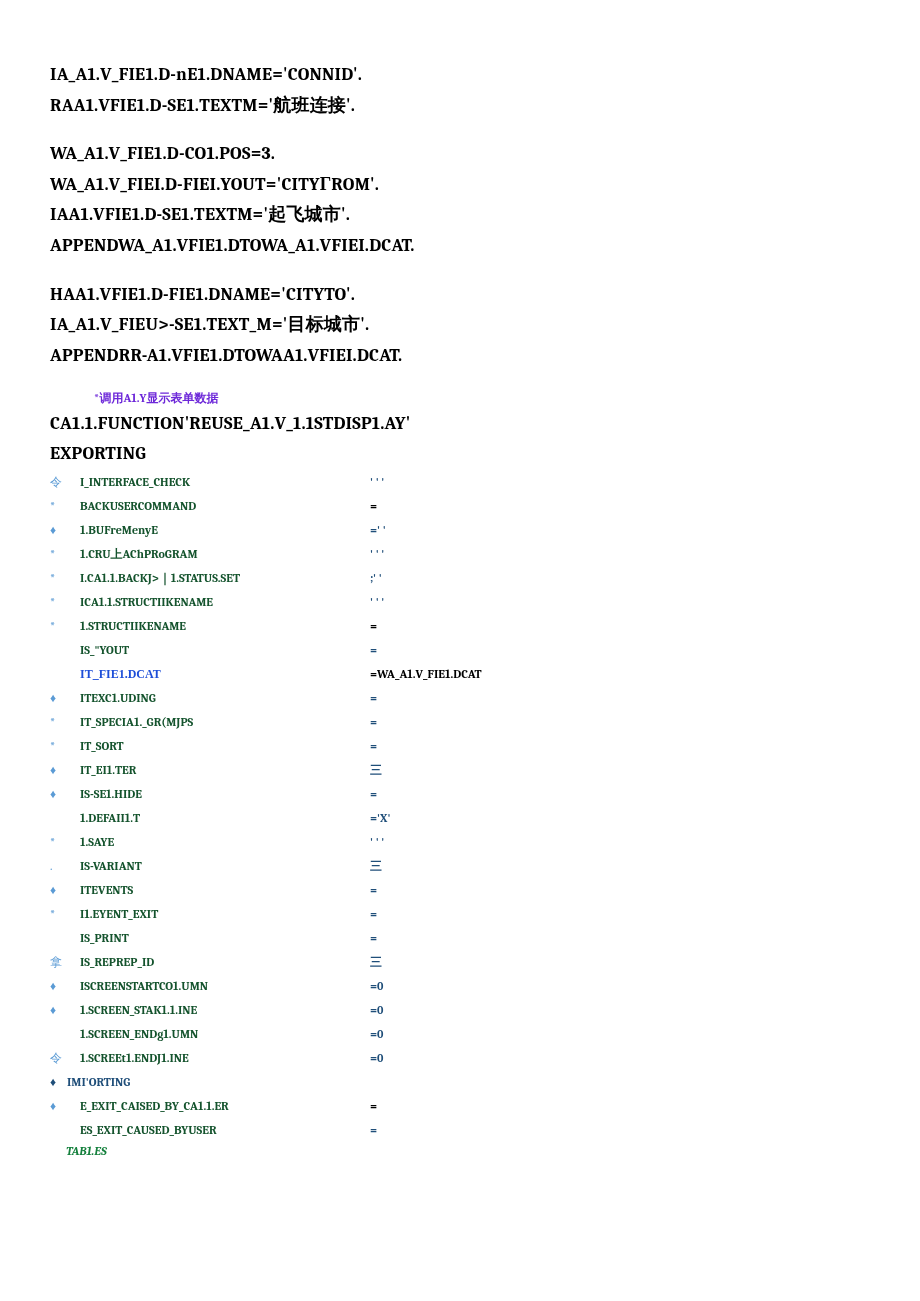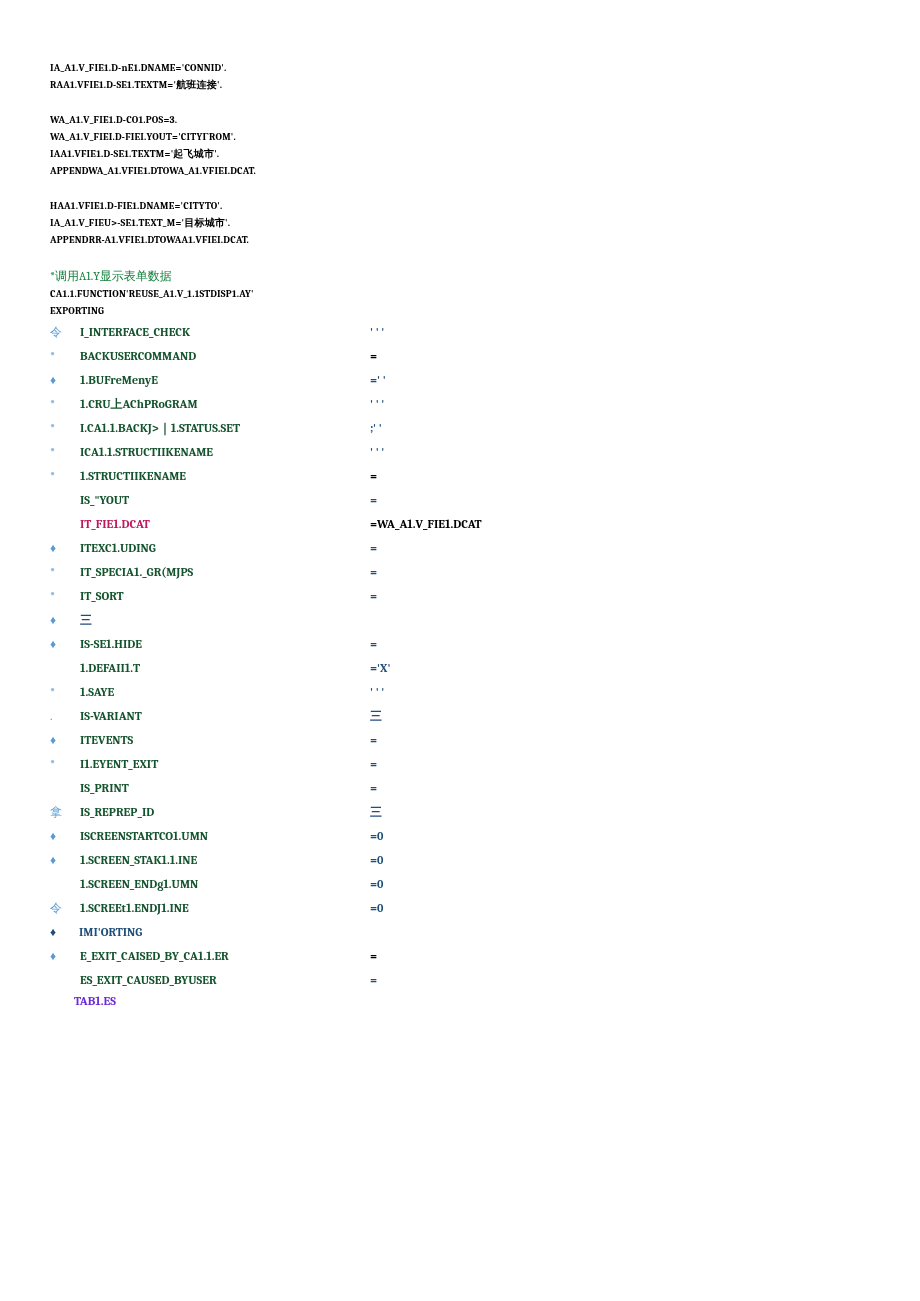--- a/index.html
+++ b/index.html
@@ -8,69 +8,72 @@
     line-height: 1.6;
     color: #000;
     background: #fff;
     margin: 0;
     padding: 60px 50px;
     width: 820px;
   }
   .code-block {
     font-weight: bold;
     letter-spacing: 0.2px;
-    font-size: 10px;
+    font-size: 18px;
     line-height: 1.7;
   }
   .code-line {
     white-space: pre;
   }
   .section-gap {
     height: 18px;
   }
   .comment {
-    color: #15803d;
-    font-weight: normal;
+    color: #6d28d9;
+    font-weight: bold;
+    margin-left: 44px;
   }
   .param-row {
     display: flex;
     align-items: baseline;
     line-height: 2.0;
   }
   .param-marker {
     width: 30px;
     font-weight: normal;
     color: #5b9bd5;
     flex-shrink: 0;
   }
   .param-name {
     width: 290px;
     font-weight: bold;
     color: #14532d;
     flex-shrink: 0;
   }
   .param-name.black {
-    color: #be185d;
+    color: #1d4ed8;
+    font-family: Liberation Serif, serif;
   }
   .param-value {
     color: #1f4e79;
     font-weight: bold;
   }
   .param-value.black {
     color: #000;
   }
   .sub-heading {
     font-weight: bold;
     color: #1f4e79;
     margin-left: 17px;
   }
   .tables {
     font-weight: bold;
-    color: #6d28d9;
-    margin-left: 24px;
+    color: #15803d;
+    margin-left: 16px;
+    font-style: italic;
   }
 </style>
 </head>
 <body>
 
 <div class="code-block">
   <div class="code-line">IA_A1.V_FIE1.D-nE1.DNAME='CONNID'.</div>
   <div class="code-line">RAA1.VFIE1.D-SE1.TEXTM='航班连接'.</div>
 </div>
 
@@ -156,20 +159,21 @@
       <span class="param-name">IT_SPECIA1._GR(MJPS</span>
       <span class="param-value">=</span>
     </div>
     <div class="param-row">
       <span class="param-marker">*</span>
       <span class="param-name">IT_SORT</span>
       <span class="param-value">=</span>
     </div>
     <div class="param-row">
       <span class="param-marker">♦</span>
+      <span class="param-name">IT_EI1.TER</span>
       <span class="param-value">三</span>
     </div>
     <div class="param-row">
       <span class="param-marker">♦</span>
       <span class="param-name">IS-SE1.HIDE</span>
       <span class="param-value">=</span>
     </div>
     <div class="param-row">
       <span class="param-marker"></span>
       <span class="param-name">1.DEFAII1.T</span>
@@ -222,21 +226,21 @@
     </div>
     <div class="param-row">
       <span class="param-marker">令</span>
       <span class="param-name">1.SCREEt1.ENDJ1.INE</span>
       <span class="param-value">=0</span>
     </div>
   </div>
 
 <div class="param-row">
   <span class="param-marker" style="width:17px;color:#1f4e79;">♦</span>
-  <span class="sub-heading" style="margin-left:12px;">IMI'ORTING</span>
+  <span class="sub-heading" style="margin-left:0;">IMI'ORTING</span>
 </div>
 
 <div id="importing-container">
     <div class="param-row">
       <span class="param-marker">♦</span>
       <span class="param-name">E_EXIT_CAISED_BY_CA1.1.ER</span>
       <span class="param-value black">=</span>
     </div>
     <div class="param-row">
       <span class="param-marker"></span>

